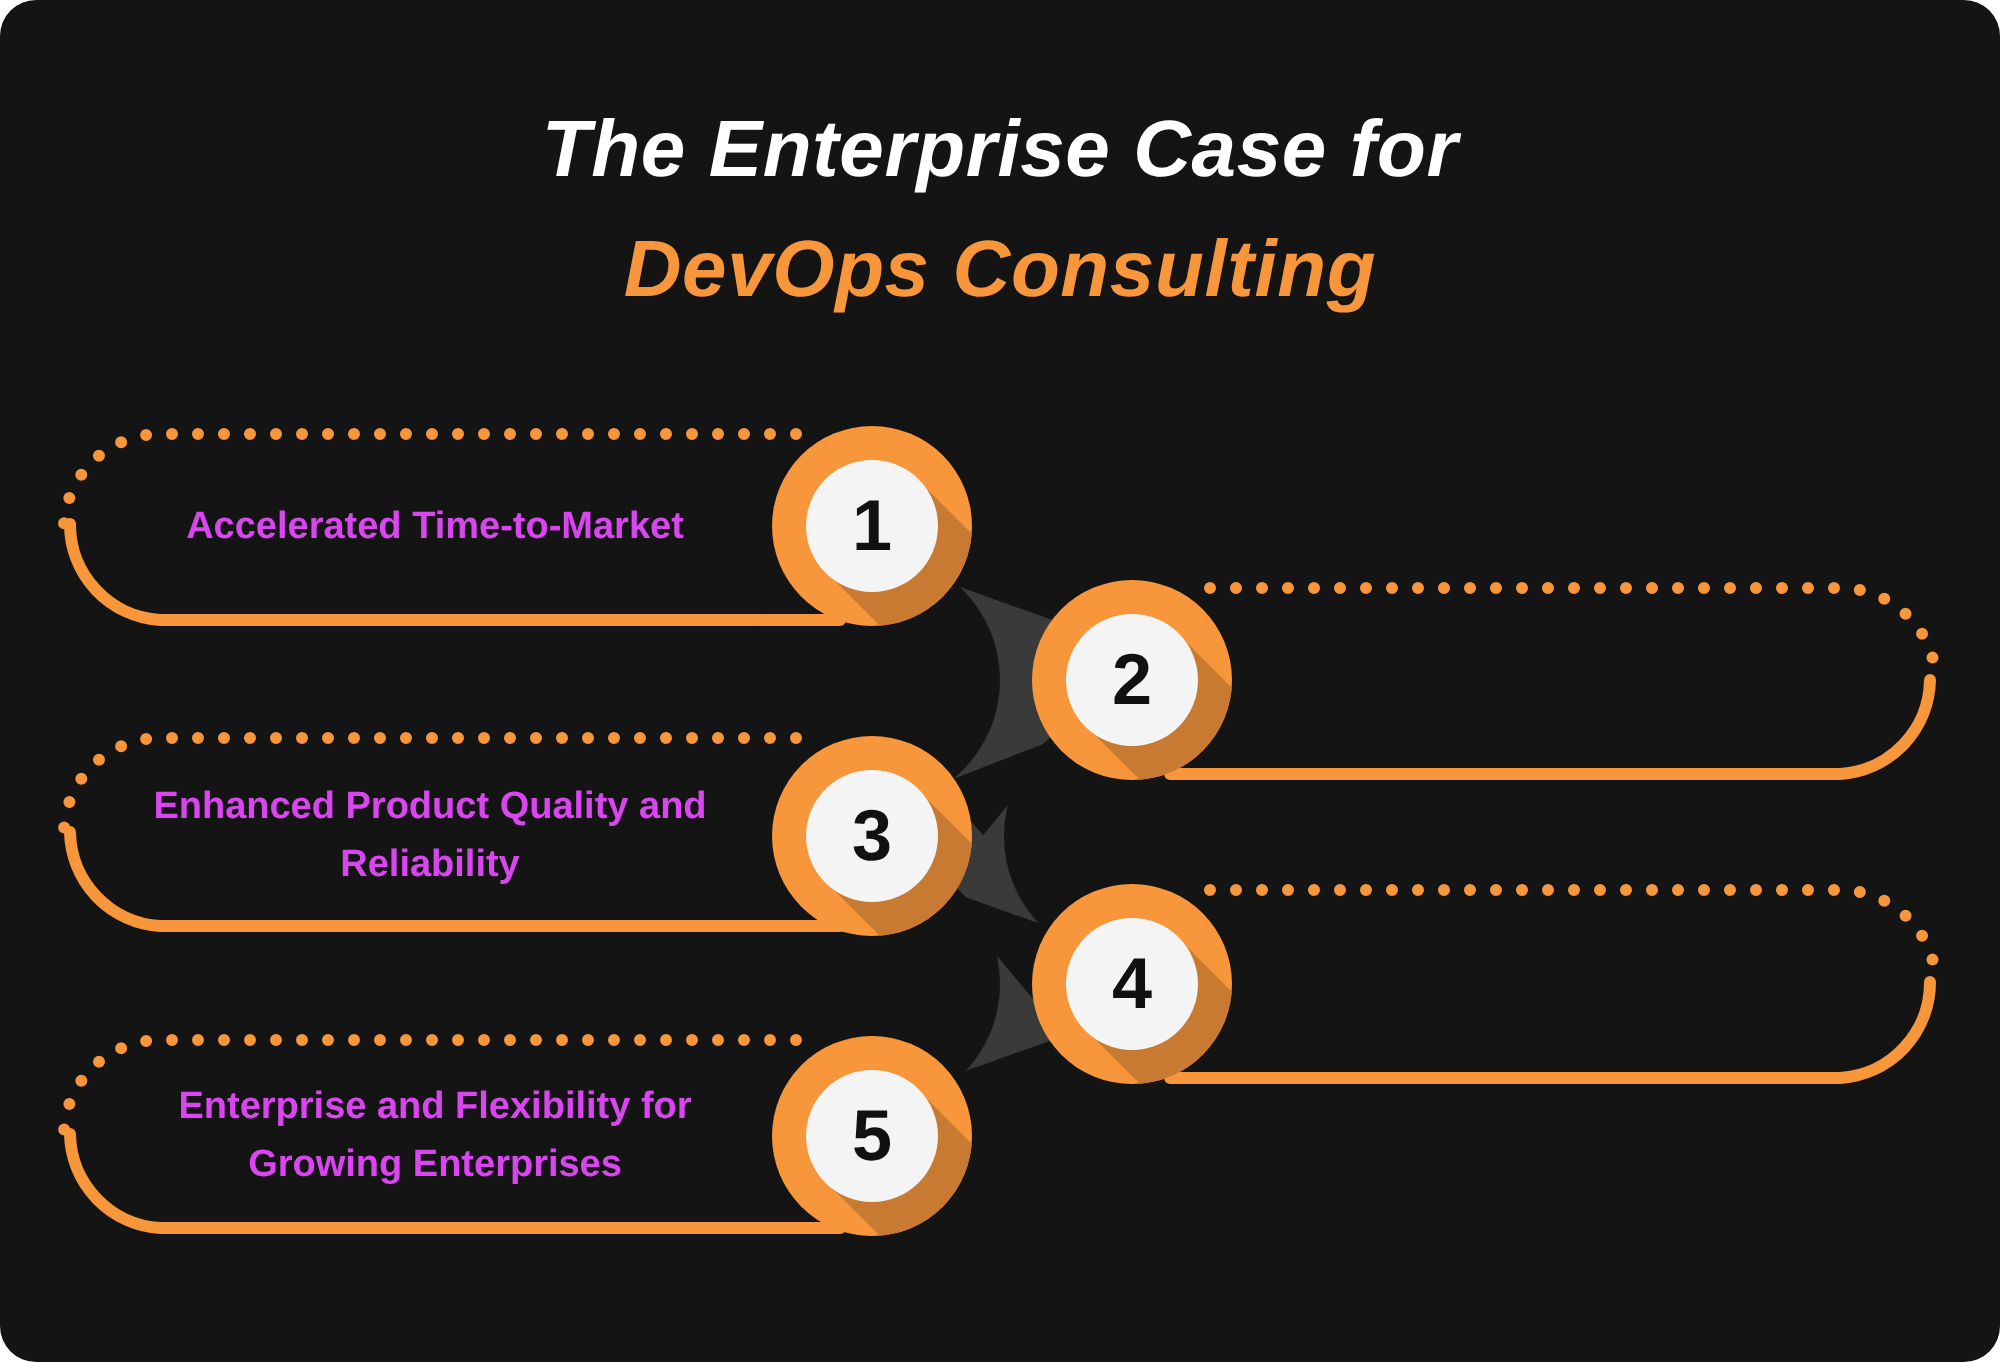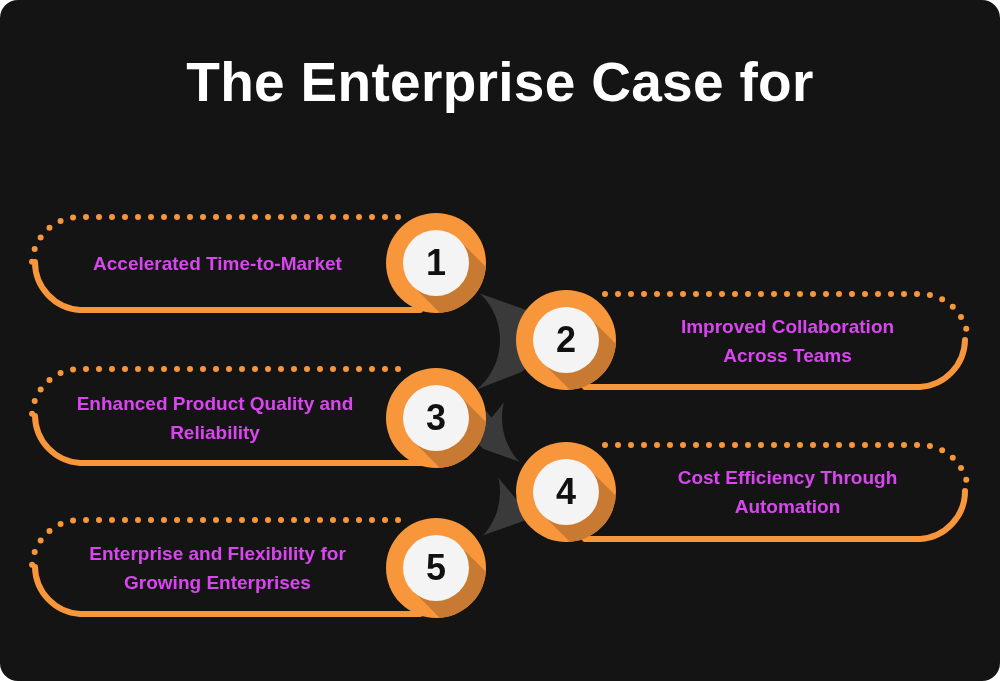--- a/index.html
+++ b/index.html
@@ -1,35 +1,36 @@
 <!DOCTYPE html>
 <html><head>
   <meta charset="utf-8">
   <style>
     html, body { margin: 0; padding: 0; background: #ffffff; }
     body { width: 1000px; height: 681px; position: relative; overflow: hidden;
            font-family: "Liberation Sans", "DejaVu Sans", sans-serif; }
     .canvas { position: absolute; left: 0; top: 0; width: 1000px; height: 681px;
               background: #141414; border-radius: 18px; overflow: hidden; }
     .title { position: absolute; left: 0; width: 1000px; text-align: center;
-             font-weight: 700; font-size: 55px; letter-spacing: 0.3px; line-height: 1; }
+             font-weight: 700; font-size: 40px; letter-spacing: 0.3px; line-height: 1; font-style: italic; }
     .title.l1 { top: 55px; color: #ffffff; }
     .title.l2 { top: 115px; color: #F7963A; }
     svg.diagram { position: absolute; left: 0; top: 0; }
     .label { position: absolute; color: #d946ef; font-weight: 700; font-size: 19px;
              line-height: 29px; text-align: center; }
     .num { position: absolute; width: 66px; height: 66px; line-height: 66px; text-align: center;
            font-weight: 700; font-size: 36px; color: #111111; }
   </style>
 </head>
 <body>
 
 <div class="canvas">
 
   <div class="title l1">The Enterprise Case for</div>
+  <div class="title l2">DevOps Consulting</div>
 
   <svg class="diagram" width="1000" height="681" viewBox="0 0 1000 681">
     <defs>
       <clipPath id="c1">
           <circle cx="436" cy="263" r="50"></circle>
         </clipPath>
       <clipPath id="c2">
           <circle cx="566" cy="340" r="50"></circle>
         </clipPath>
       <clipPath id="c3">
@@ -109,18 +110,16 @@
     </g>
   </svg>
 
   <div class="num" style="left:403px; top:230px;">1</div>
   <div class="num" style="left:533px; top:307px;">2</div>
   <div class="num" style="left:403px; top:385px;">3</div>
   <div class="num" style="left:533px; top:459px;">4</div>
   <div class="num" style="left:403px; top:535px;">5</div>
 
   <div class="label" style="left:50px; top:249px; width:335px;">Accelerated Time-to-Market</div>
-  <div class="label" style="left:655px; top:312px; width:265px;">Improved Collaboration Across Teams</div>
   <div class="label" style="left:60px; top:389px; width:310px;">Enhanced Product Quality and Reliability</div>
-  <div class="label" style="left:650px; top:463px; width:275px;">Cost Efficiency Through Automation</div>
   <div class="label" style="left:55px; top:539px; width:325px;">Enterprise and Flexibility for Growing Enterprises</div>
 
 </div>
 
 </body></html>

